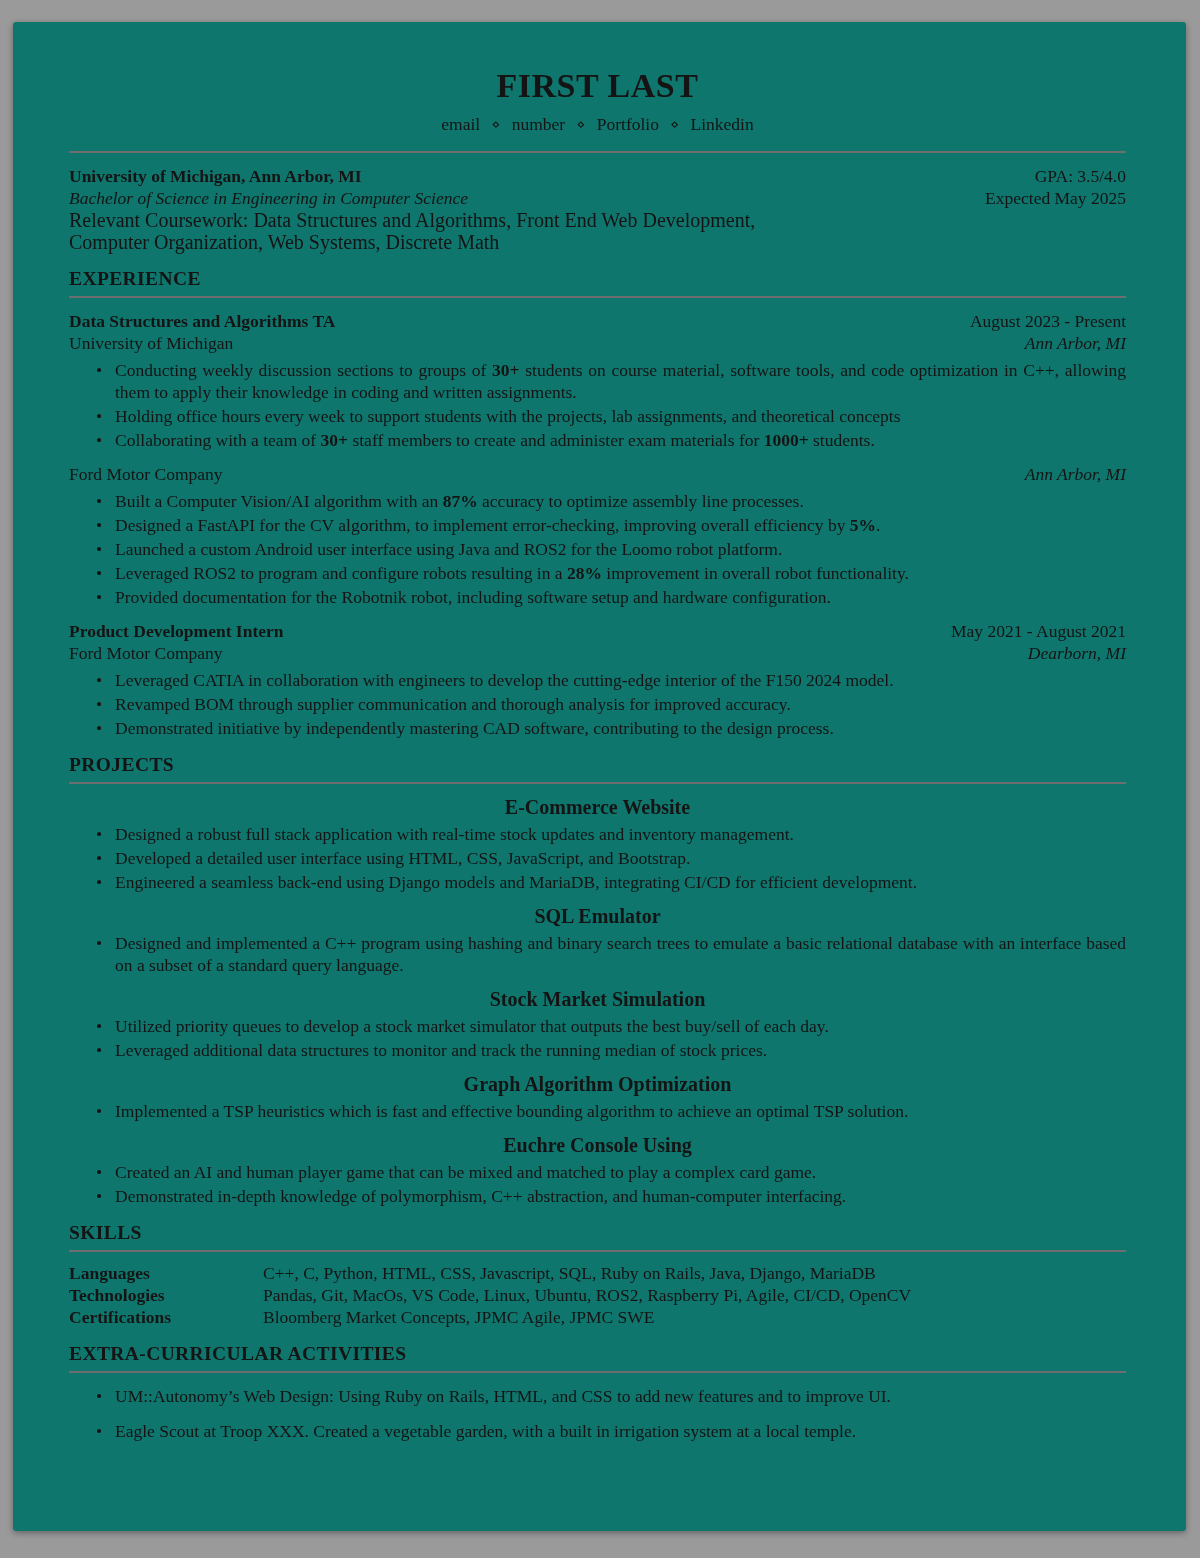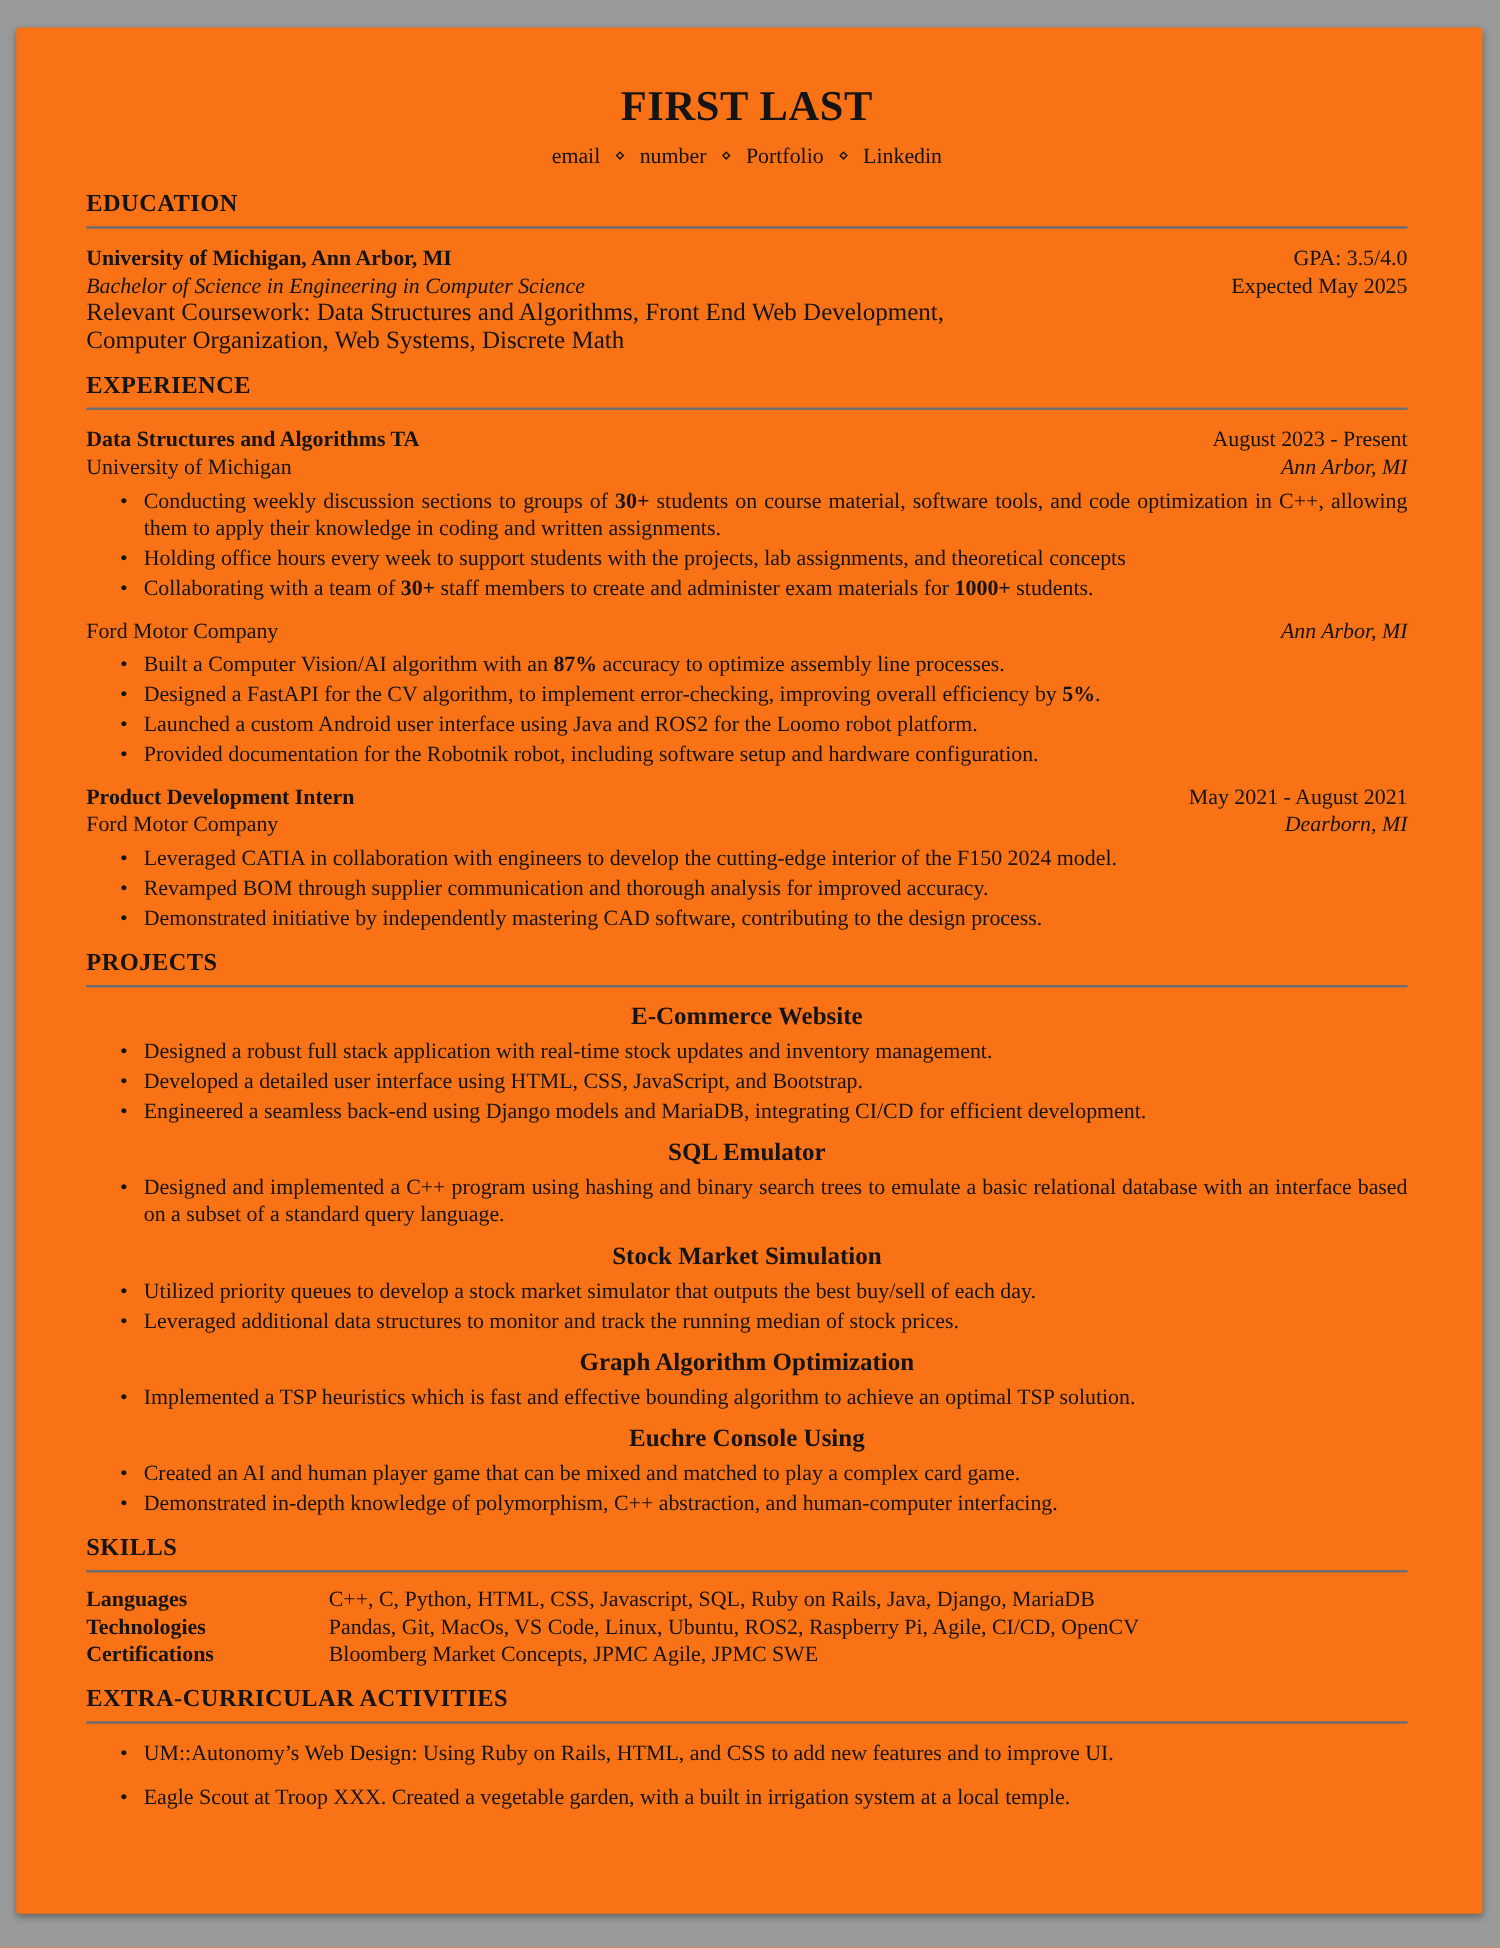--- a/index.html
+++ b/index.html
@@ -8,21 +8,21 @@
     width:1200px; height:1558px;
     background:#9a9a9a;
     font-family:"Liberation Serif", serif;
     color:#141414;
     position:relative;
     overflow:hidden;
   }
   .page {
     position:absolute; left:13px; top:22px;
     width:1173px; height:1509px;
-    background:#f97316;
+    background:#0f766e;
     border-radius:3px;
     box-shadow:0 2px 6px rgba(0,0,0,0.35);
     padding:44px 60px 0 56px;
     overflow:hidden;
   }
   .name {
     text-align:center;
     font-size:34px;
     font-weight:bold;
     letter-spacing:0.5px;
@@ -98,21 +98,20 @@
     <span>email</span>
     <span class="sep">⋄</span>
     <span>number</span>
     <span class="sep">⋄</span>
     <span>Portfolio</span>
     <span class="sep">⋄</span>
     <span>Linkedin</span>
   </div>
 
   <section class="section">
-    <div class="section-title">EDUCATION</div>
     <div class="rule"></div>
     <div class="entry">
       <div class="entry-row">
         <span class="bold">University of Michigan, Ann Arbor, MI</span>
         <span>GPA: 3.5/4.0</span>
       </div>
       <div class="entry-row">
         <span class="italic">Bachelor of Science in Engineering in Computer Science</span>
         <span>Expected May 2025</span>
       </div>
@@ -143,20 +142,21 @@
 
     <div class="entry">
       <div class="entry-row">
         <span>Ford Motor Company</span>
         <span class="italic">Ann Arbor, MI</span>
       </div>
       <ul class="bullets">
         <li><span>Built a Computer Vision/AI algorithm with an </span><span style="font-weight: bold;">87%</span><span> accuracy to optimize assembly line processes.</span></li>
         <li><span>Designed a FastAPI for the CV algorithm, to implement error-checking, improving overall efficiency by </span><span style="font-weight: bold;">5%</span><span>.</span></li>
         <li><span>Launched a custom Android user interface using Java and ROS2 for the Loomo robot platform.</span></li>
+        <li><span>Leveraged ROS2 to program and configure robots resulting in a </span><span style="font-weight: bold;">28%</span><span> improvement in overall robot functionality.</span></li>
         <li><span>Provided documentation for the Robotnik robot, including software setup and hardware configuration.</span></li>
       </ul>
     </div>
 
     <div class="entry">
       <div class="entry-row">
         <span class="bold">Product Development Intern</span>
         <span>May 2021 - August 2021</span>
       </div>
       <div class="entry-row">

